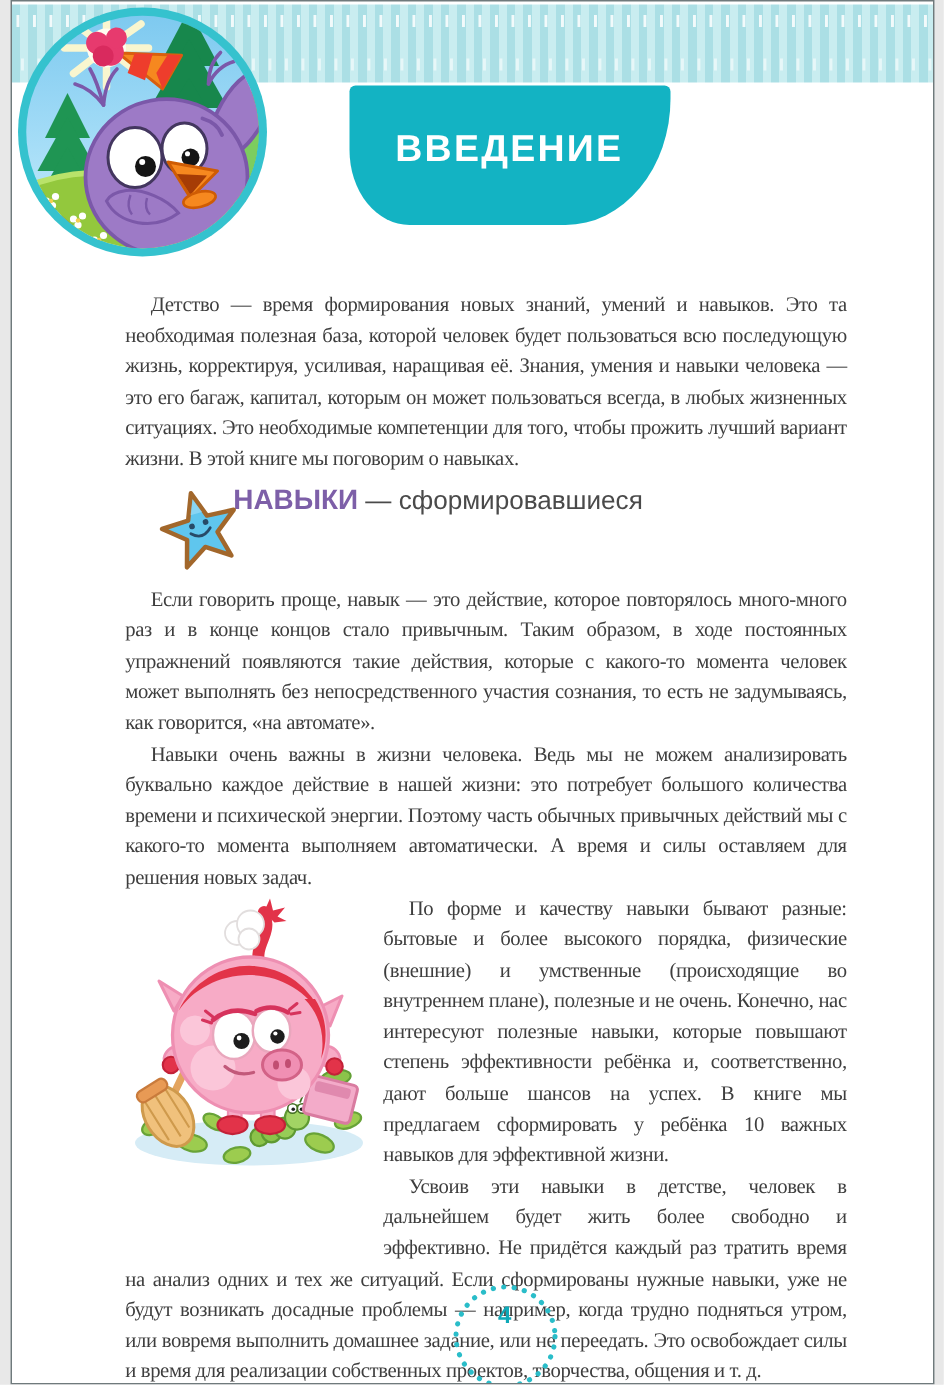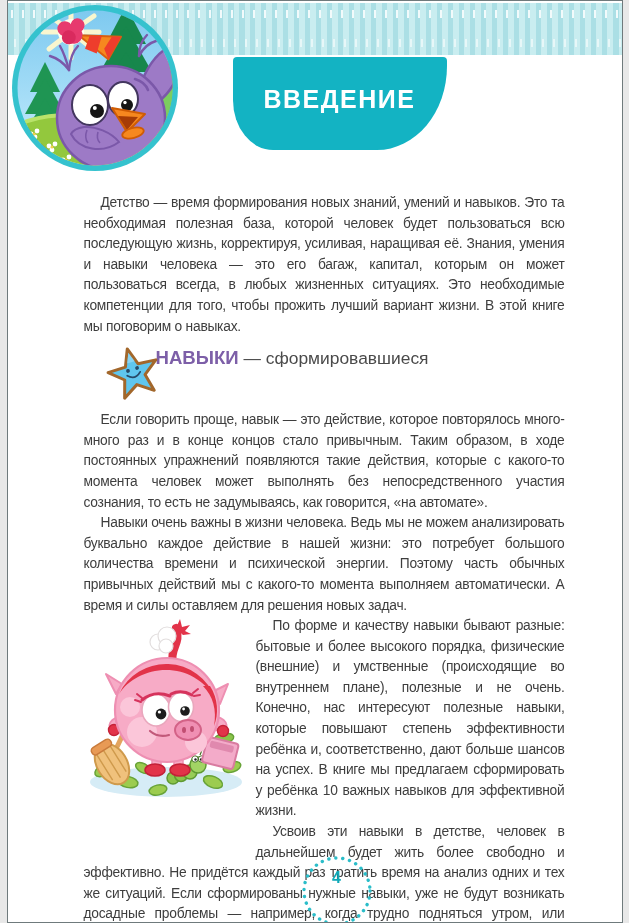--- a/index.html
+++ b/index.html
@@ -29,29 +29,29 @@
   }
   .banner-title {
     color:#ffffff; font-size:25px; font-weight:bold; letter-spacing:1.5px;
     margin-top:-8px;
   }
   .content {
     position:absolute; left:76px; top:186px; width:481px;
     color:#3e3e3e; font-size:13.8px; line-height:20.6px;
     letter-spacing:-0.25px; text-align:justify;
   }
-  .content p { margin:0; text-indent:17px; }
+  .content p { margin:0; text-indent:17px;font-family:Liberation Serif, serif; }
   .content p.first { margin-top:6px; }
   
   .def {
     position:relative; margin:5px 0 4px; padding-left:72px; min-height:64px;
     text-align:left; letter-spacing:0;
   }
   .def .star-wrap { position:absolute; left:20px; top:2px; width:60px; height:60px; }
-  .def-text { font-size:17.4px; line-height:32px; color:#4a4a4a; }
+  .def-text { font-size:17.4px; line-height:21px; color:#4a4a4a; }
   .def-line { display:block; }
   .def .term { color:#7d5fa8; font-weight:bold; font-size:18.6px; }
   
   .pig-float { float:left; width:172px; height:228px; position:relative; margin:0; }
   .pig-float svg { position:absolute; left:-14px; top:-4px; }
   
   .page-num-wrap { position:absolute; left:293px; top:855px; width:72px; height:70px; }
   .page-num-wrap svg { position:absolute; left:0; top:0; }
   .page-num {
     position:absolute; left:0; right:0; top:13px; text-align:center;

